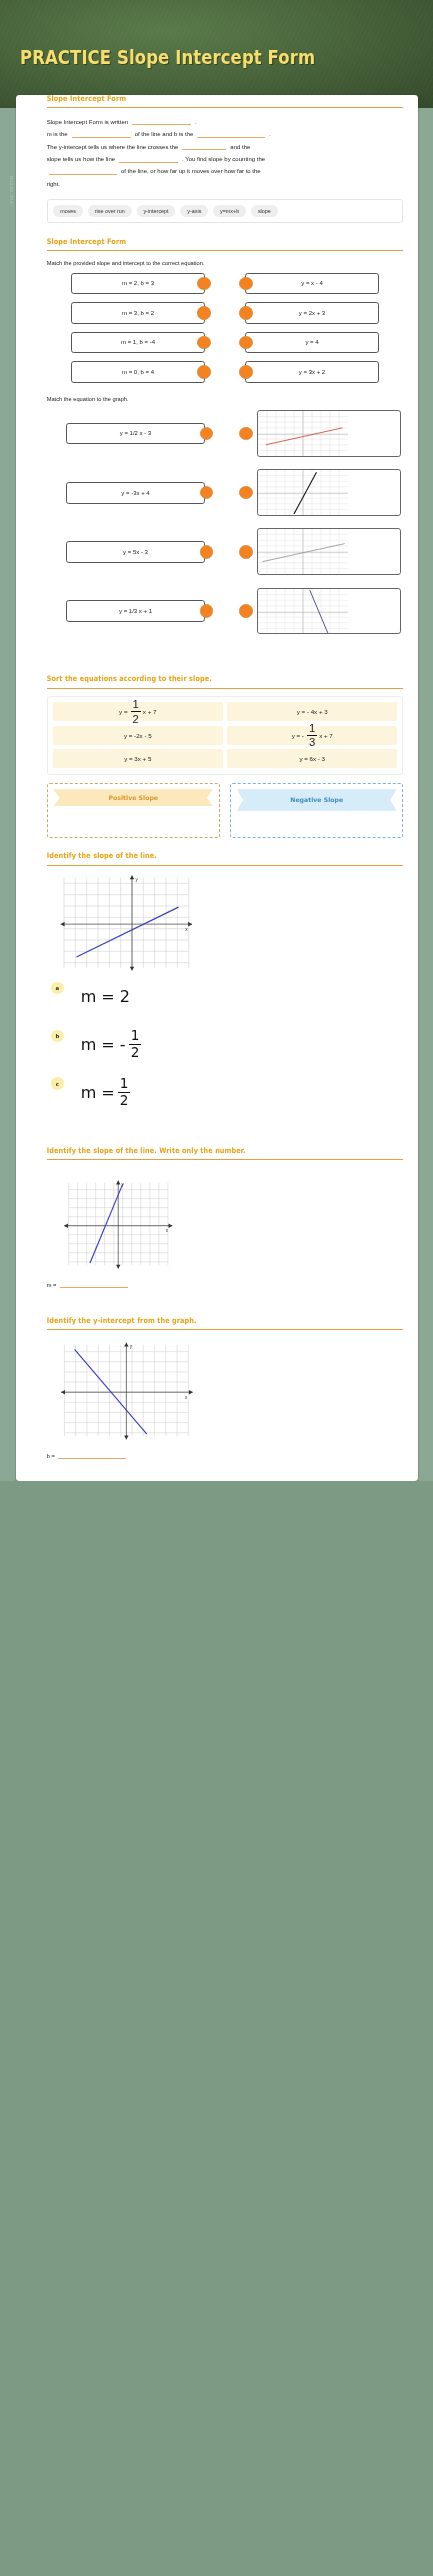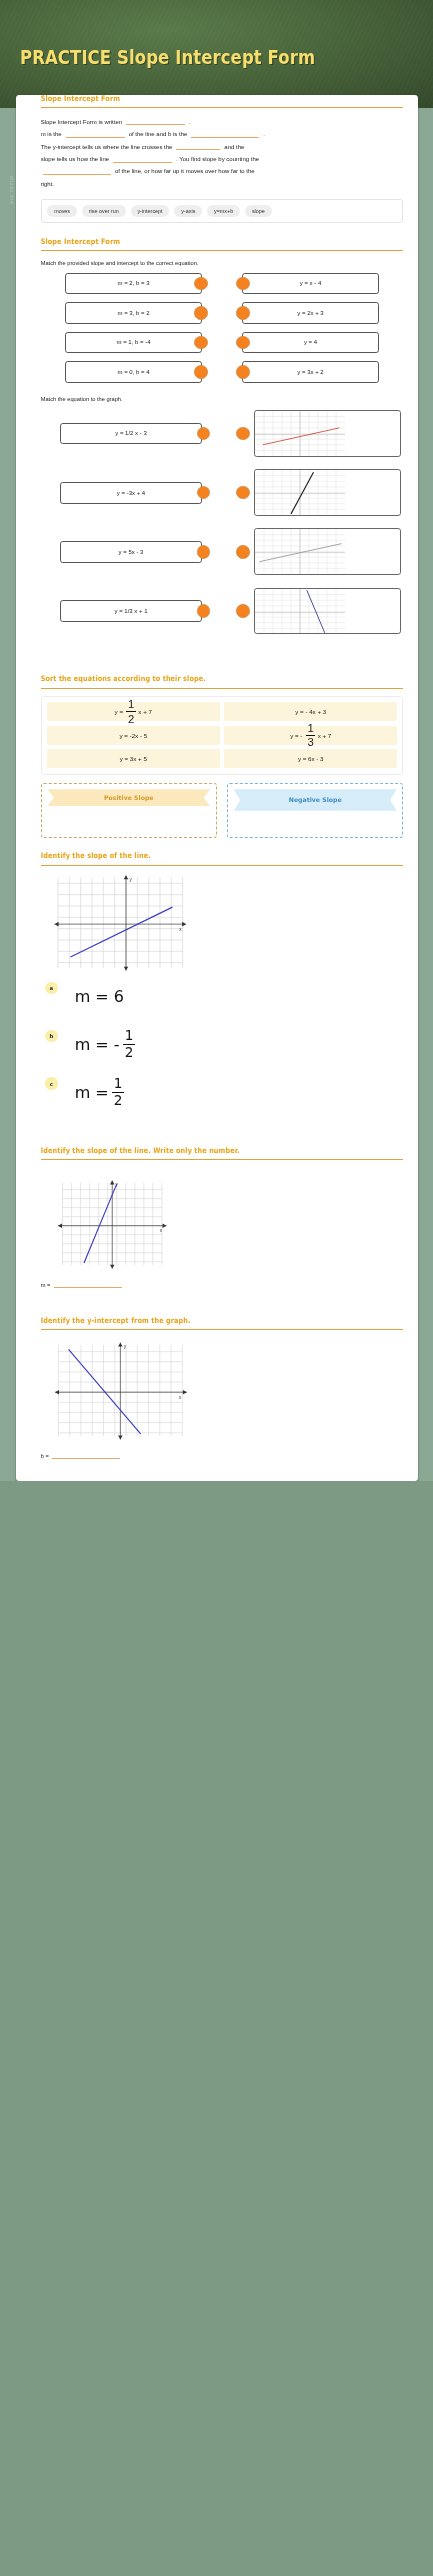--- a/index.html
+++ b/index.html
@@ -55,21 +55,21 @@
   }
 
   
   .sheet {
     position: relative;
     width: 402px;
     margin: -28px auto 0 auto;
     background: #ffffff;
     border-radius: 3.4px;
     z-index: 2;
-    padding: 0 0 16px 10px;
+    padding: 0 0 16px 16px;
     box-shadow: 0 0.6px 2.3px rgba(0,0,0,.12);
   }
   .pad { padding: 0 14.7px; }
 
   
   .sec-head {
     margin-top: 14.7px;
     font-family: "DejaVu Sans", sans-serif;
     font-weight: 700;
     font-size: 6.5px;
@@ -528,21 +528,21 @@
         <path d="M24 92 l7 -4 v8 z" fill="#333"></path>
         <path d="M256 92 l-7 -4 v8 z" fill="#333"></path>
         <text x="156" y="16" font-size="8" fill="#333" font-family="Liberation Sans, sans-serif">y</text>
         <text x="244" y="104" font-size="8" fill="#333" font-family="Liberation Sans, sans-serif">x</text>
         <path d="M52 150 L232 62" stroke="#3b3bc4" stroke-width="2" fill="none"></path>
       </svg>
     </div>
 
     <div class="opt-row">
       <div class="opt-badge">a</div>
-      <div class="opt-body">m = 6</div>
+      <div class="opt-body">m = 2</div>
     </div>
 
     <div class="opt-row">
       <div class="opt-badge">b</div>
       <div class="opt-body">
         <span>m = -</span>
         <span class="frac" style="font-size:13.6px">
           <span class="num">1</span>
           <span class="den">2</span>
         </span>

